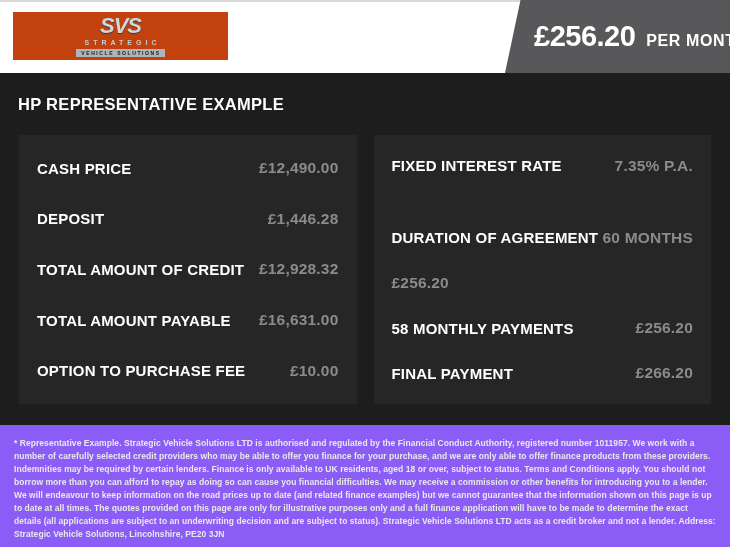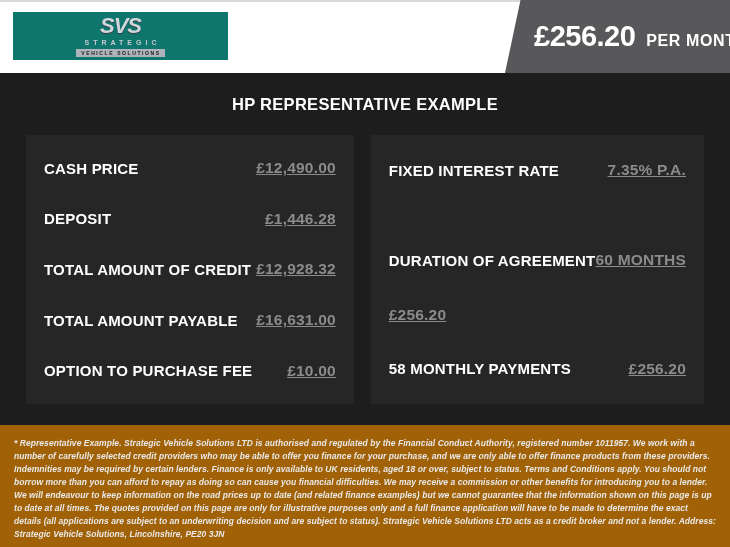--- a/index.html
+++ b/index.html
@@ -20,21 +20,21 @@
     overflow: hidden;
   }
   .topbar::before {
     content: "";
     position: absolute; left: 0; right: 0; top: 0; height: 2px;
     background: #d9d9d9;
   }
   .logo-box {
     position: absolute; left: 13px; top: 12px;
     width: 215px; height: 48px;
-    background: #0f766e;
+    background: #c2410c;
     display: flex; flex-direction: column;
     align-items: center; justify-content: center;
   }
   .logo-svs {
     font-size: 22px; font-weight: 700; font-style: italic;
     color: #d2d7dc; letter-spacing: -1px; line-height: 1;
     text-shadow: 0 1px 1px #3a3e44;
   }
   .logo-strategic {
     font-size: 7px; font-weight: 700; color: #c6cbd1;
@@ -58,58 +58,56 @@
     color: #ffffff; white-space: nowrap;
   }
   .price-amount { font-size: 29px; font-weight: 700; letter-spacing: -0.5px; }
   .price-suffix { font-size: 16px; font-weight: 700; letter-spacing: 0.6px; margin-left: 11px; transform: translateY(4px); }
 
   
   .title-row {
     height: 62px;
     display: flex; align-items: center;
     padding: 0 18px;
-    justify-content: center;
   }
   .title-row h1 {
     margin: 0;
     font-size: 16.5px; font-weight: 700;
     letter-spacing: 0.3px; color: #ffffff;
   }
 
   
   .panels {
     display: flex; gap: 17px;
-    padding: 0 26px;
+    padding: 0 19px;
     height: 269px;
   }
   .panel {
     flex: 1;
     background: #262626;
     display: flex; flex-direction: column;
     justify-content: space-around;
     padding: 8px 18px;
   }
   .frow { display: flex; justify-content: space-between; align-items: center; }
   .frow .lbl {
     color: #ffffff; font-weight: 700; font-size: 15px; letter-spacing: 0.2px;
     white-space: nowrap;
   }
   .frow .val {
     color: #8b8b8b; font-weight: 700; font-size: 15.5px; letter-spacing: 0.2px;
-    white-space: nowrap; text-align: right; text-decoration: underline;
+    white-space: nowrap; text-align: right;
   }
 
   
   .disclaimer {
     margin-top: 21px;
-    background: #a16207;
+    background: #8b5cf6;
     height: 122px;
     padding: 12px 14px 0 14px;
-    font-style: italic;
   }
   .disclaimer p {
     margin: 0;
     font-size: 8.5px; line-height: 13px;
     font-weight: 700; letter-spacing: 0.05px;
     color: #e9e9e9;
   }
 </style>
 </head>
 <body>
@@ -169,20 +167,24 @@
         <span class="lbl">DURATION OF AGREEMENT</span>
         <span class="val">60 MONTHS</span>
       </div>
       <div class="frow">
         <span class="val">£256.20</span>
       </div>
       <div class="frow">
         <span class="lbl">58 MONTHLY PAYMENTS</span>
         <span class="val">£256.20</span>
       </div>
+      <div class="frow">
+        <span class="lbl">FINAL PAYMENT</span>
+        <span class="val">£266.20</span>
+      </div>
     </div>
 
   </section>
 
   <footer class="disclaimer">
     <p>* Representative Example. Strategic Vehicle Solutions LTD is authorised and regulated by the Financial Conduct Authority, registered number 1011957. We work with a number of carefully selected credit providers who may be able to offer you finance for your purchase, and we are only able to offer finance products from these providers. Indemnities may be required by certain lenders. Finance is only available to UK residents, aged 18 or over, subject to status. Terms and Conditions apply. You should not borrow more than you can afford to repay as doing so can cause you financial difficulties. We may receive a commission or other benefits for introducing you to a lender. We will endeavour to keep information on the road prices up to date (and related finance examples) but we cannot guarantee that the information shown on this page is up to date at all times. The quotes provided on this page are only for illustrative purposes only and a full finance application will have to be made to determine the exact details (all applications are subject to an underwriting decision and are subject to status). Strategic Vehicle Solutions LTD acts as a credit broker and not a lender. Address: Strategic Vehicle Solutions, Lincolnshire, PE20 3JN</p>
   </footer>
 
 </div>
 

